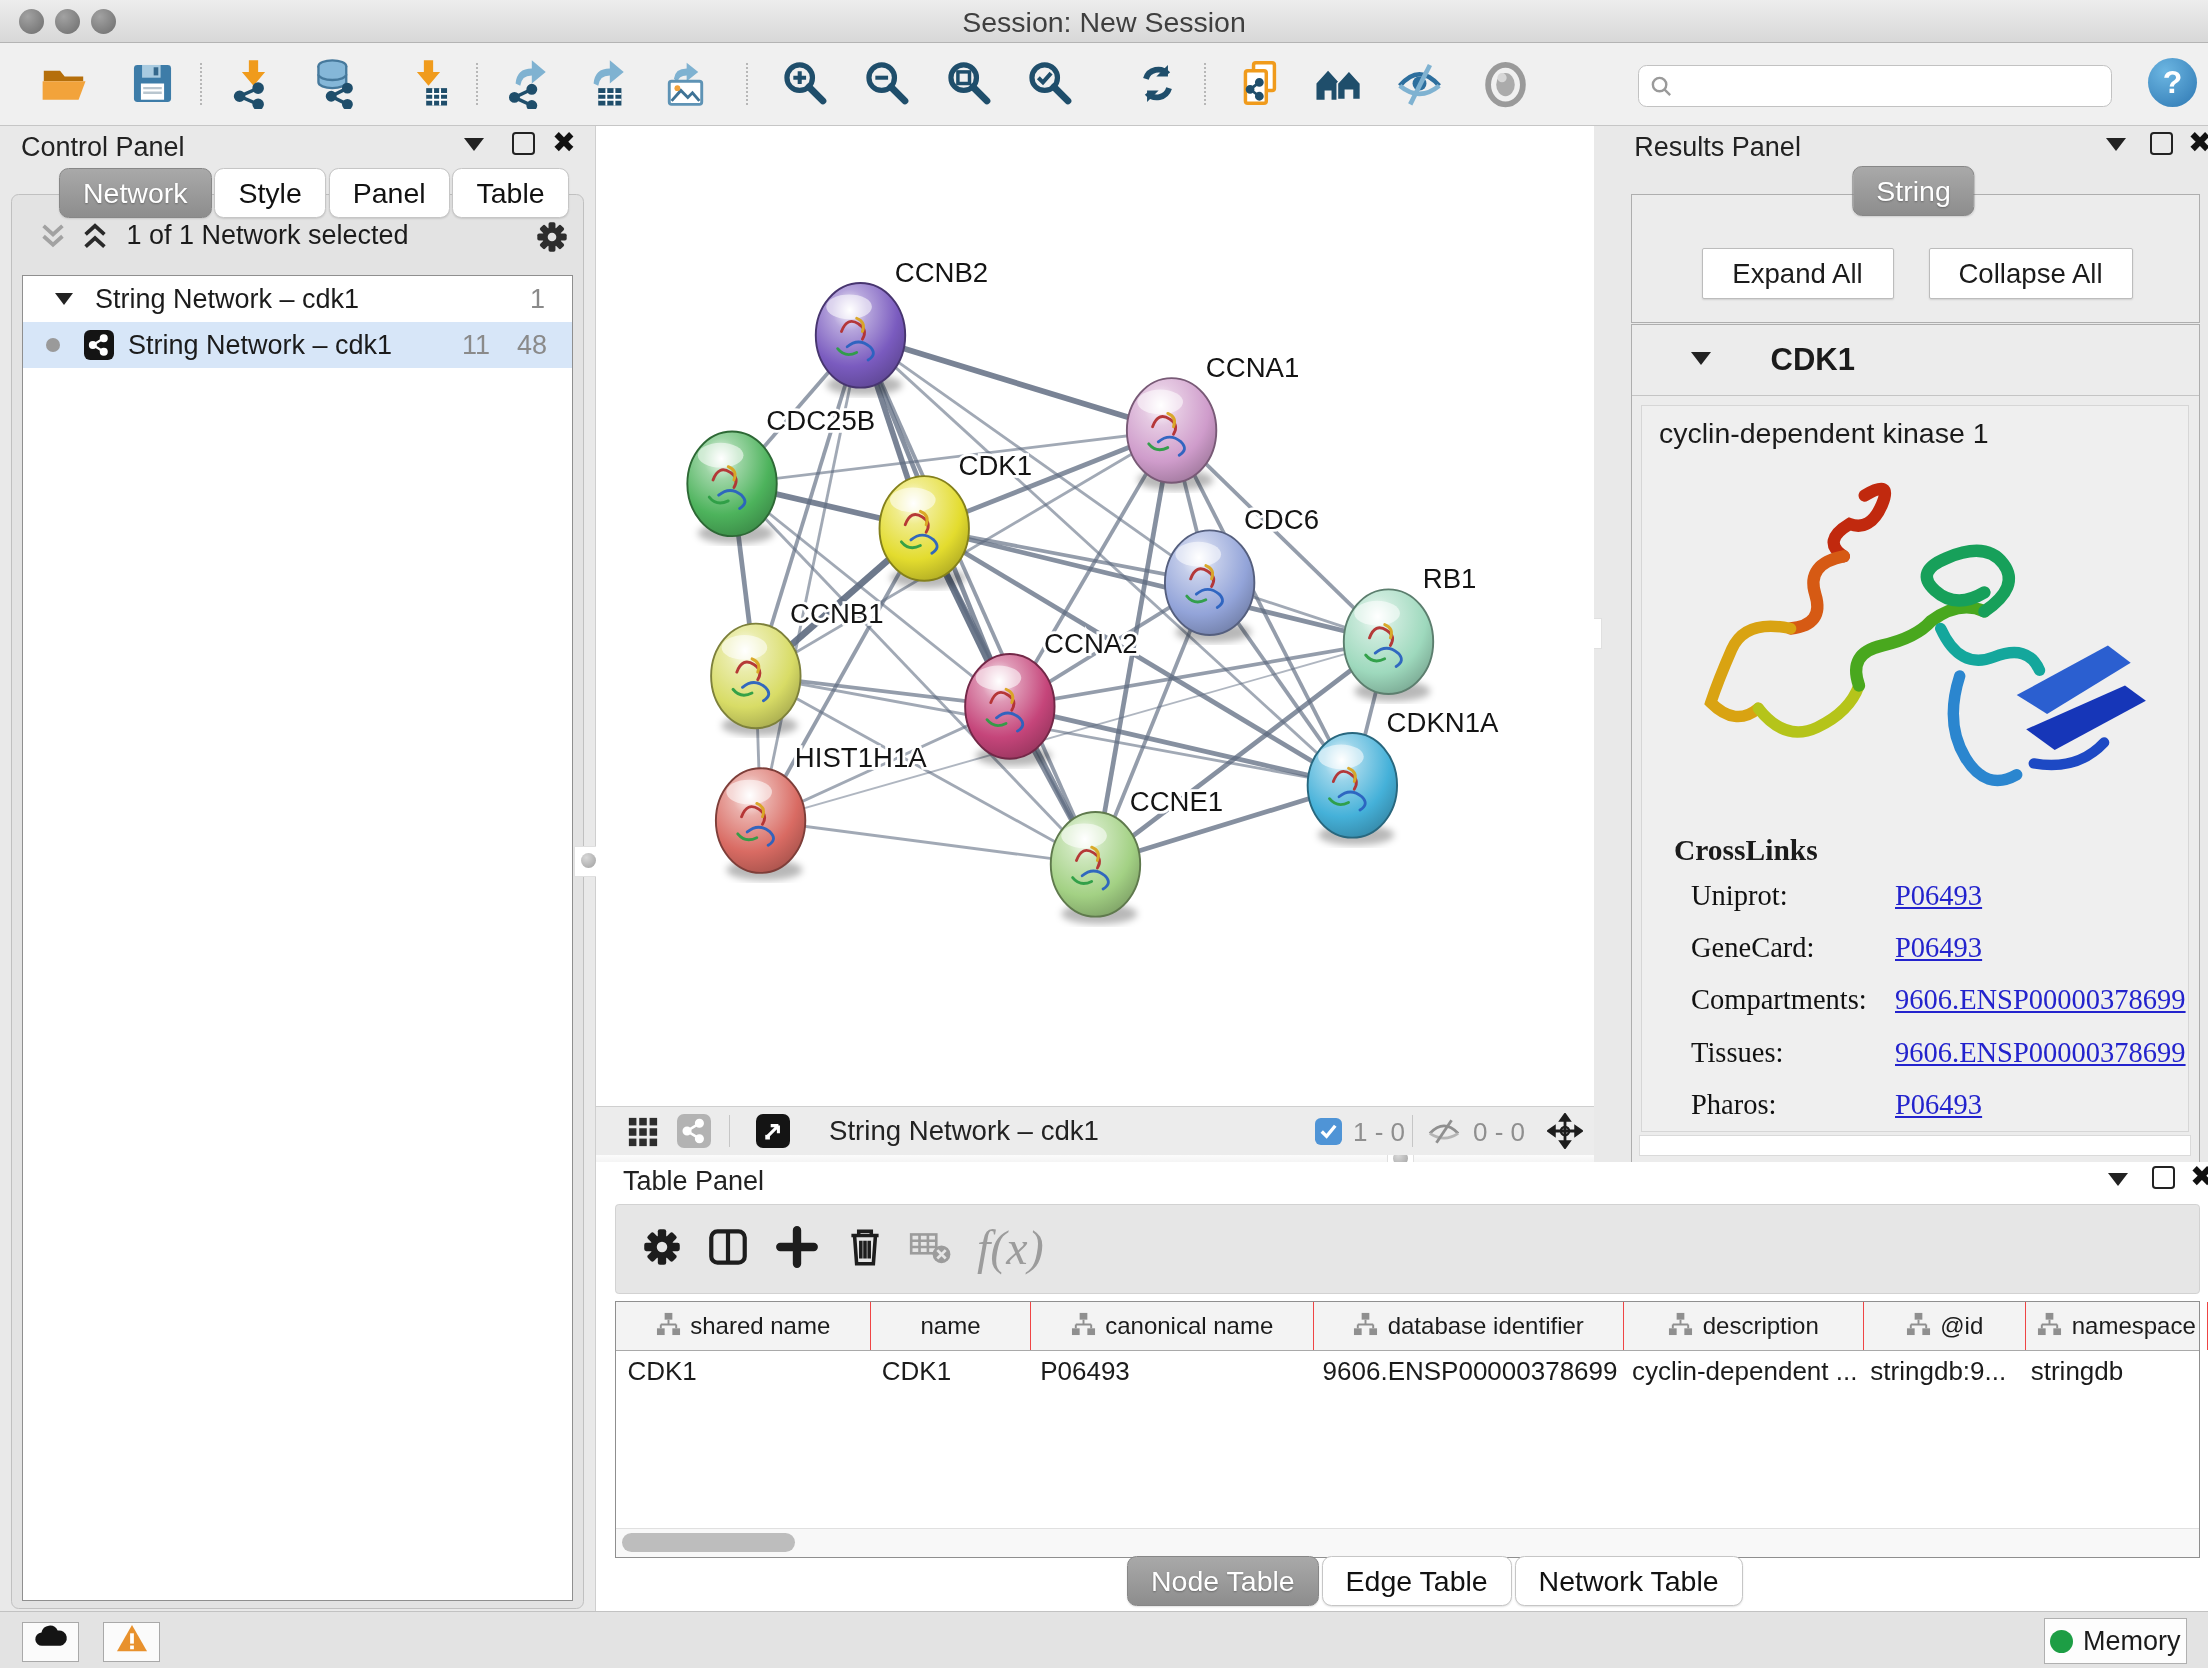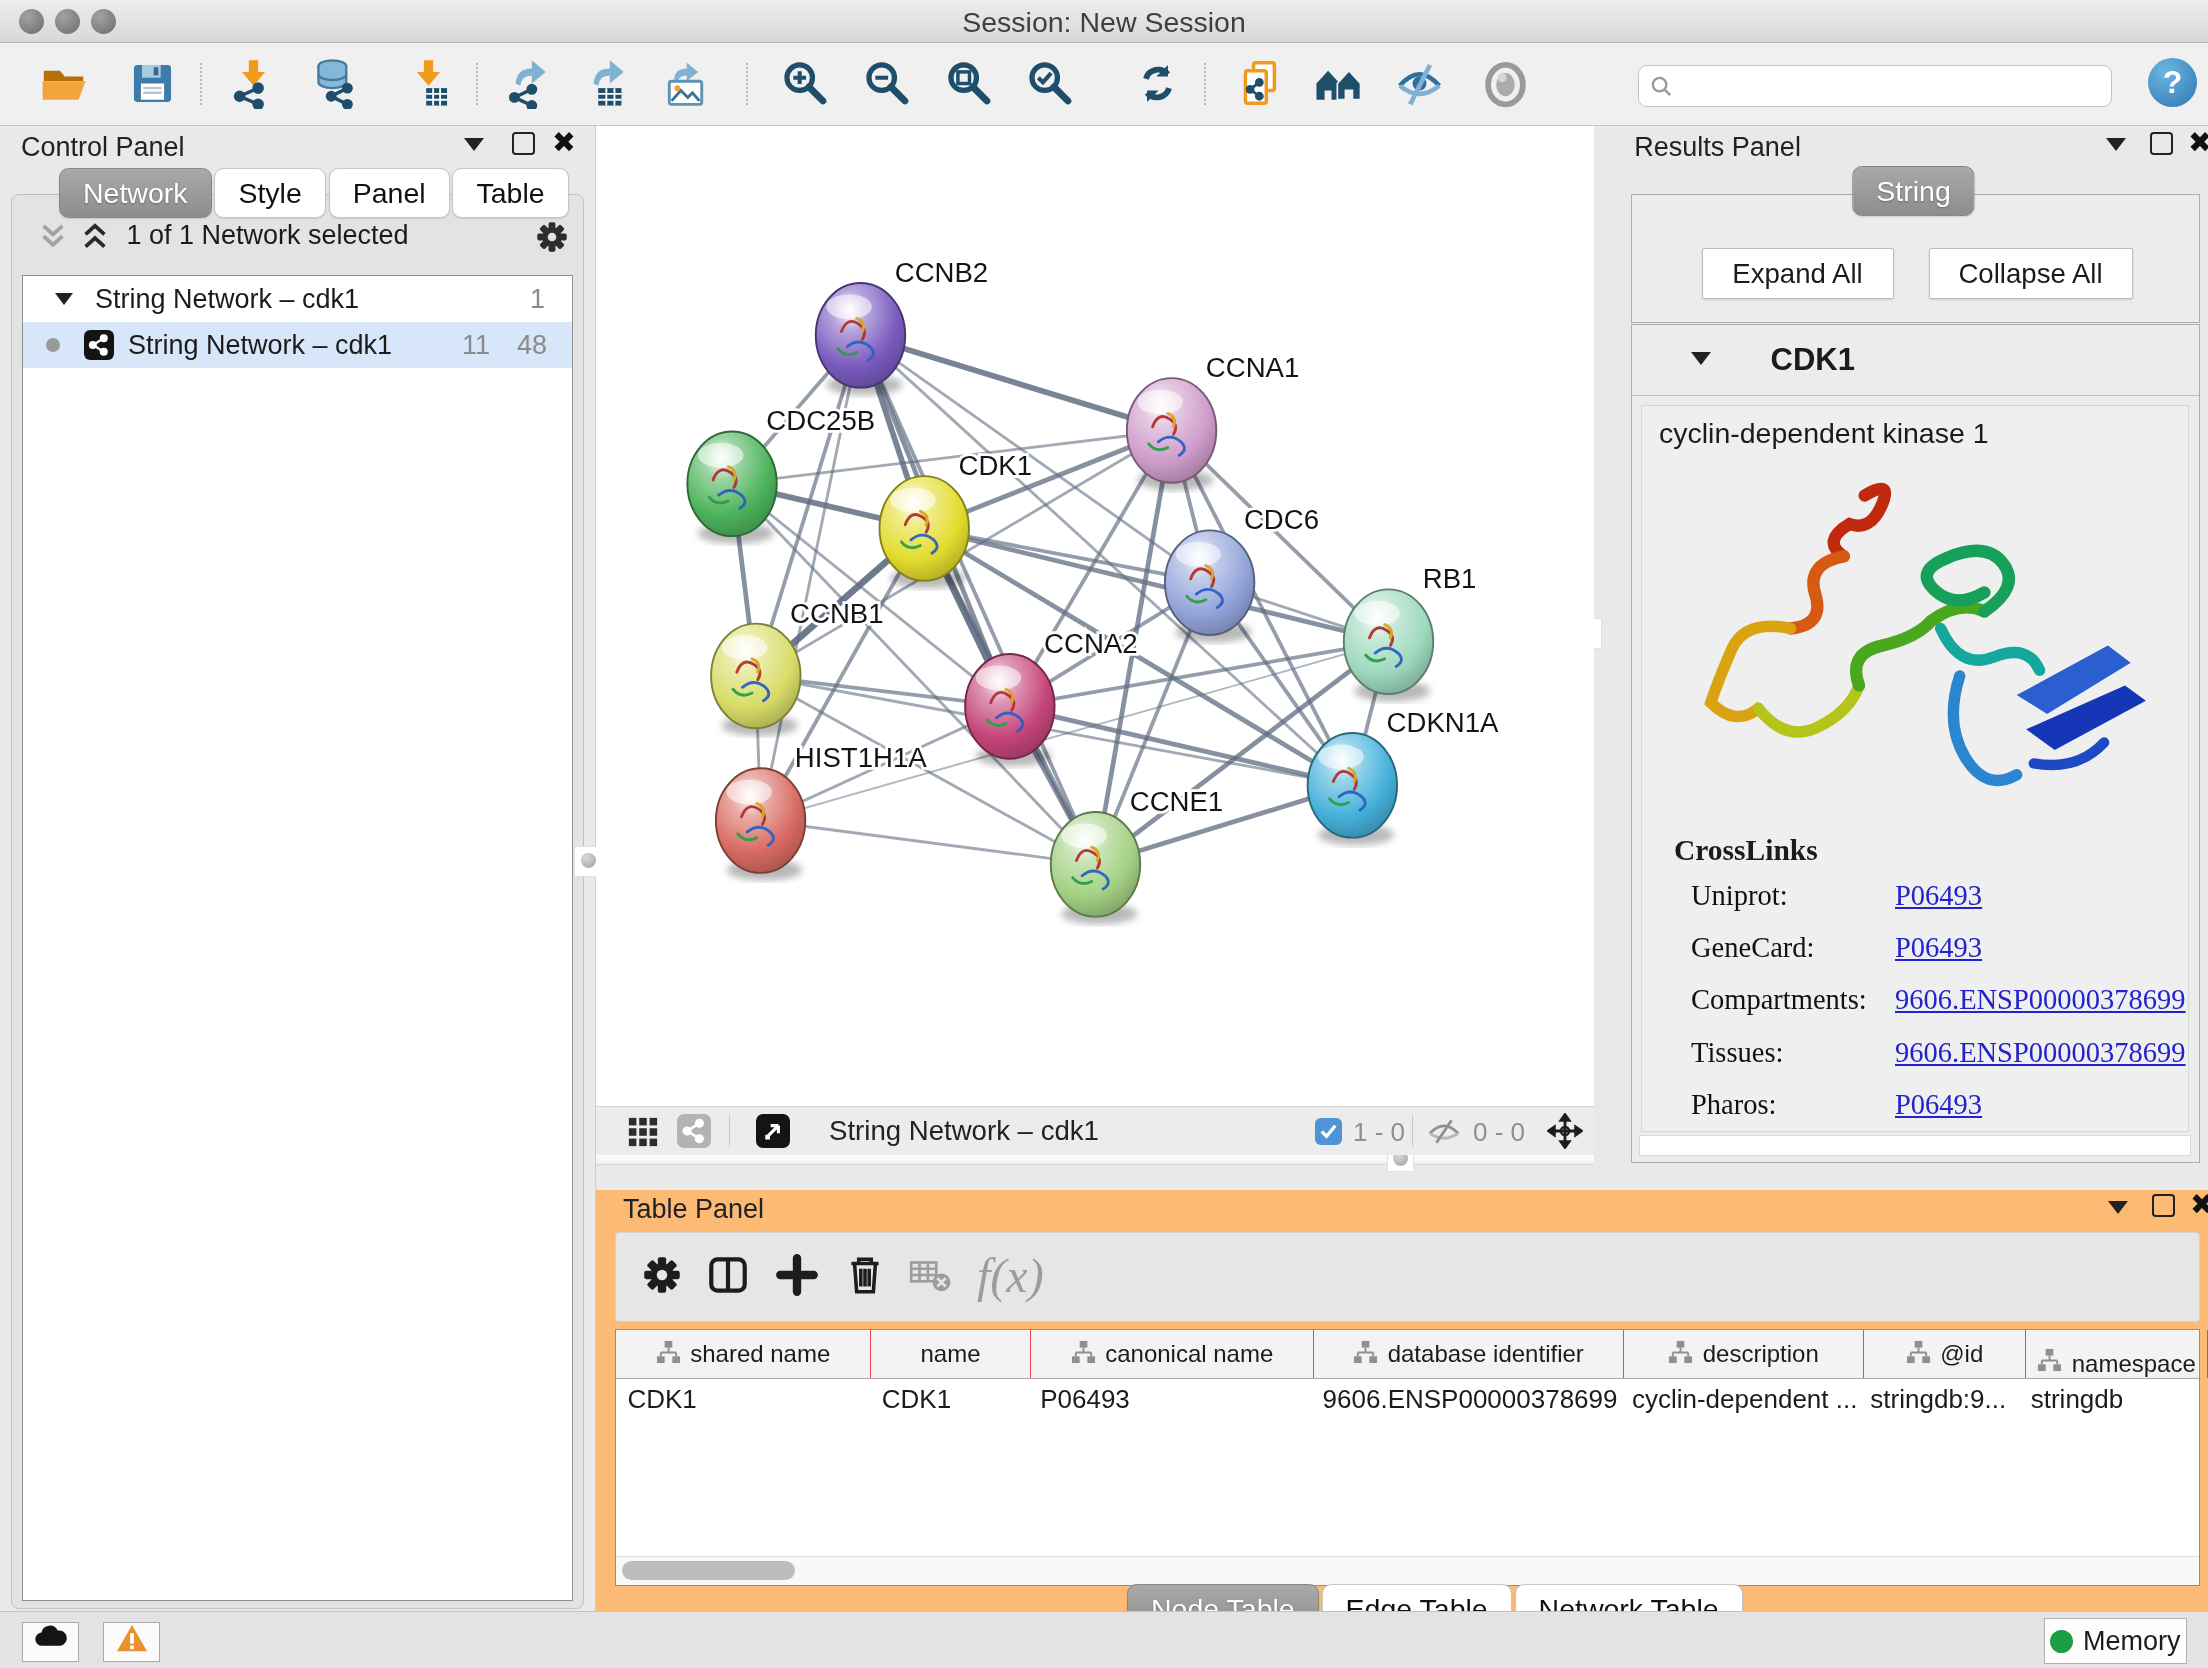--- a/index.html
+++ b/index.html
@@ -79,21 +79,21 @@
   .rdesc{position:absolute;left:17px;top:11.4px;font-size:28.5px;}
   .xheading{position:absolute;left:32px;font-size:29.5px;font-weight:bold;
             font-family:"Liberation Serif","DejaVu Serif",serif;}
   .xrow{position:absolute;left:49px;right:9.5px;height:44px;font-size:28.5px;
         font-family:"Liberation Serif","DejaVu Serif",serif;}
   .xrow .lbl{position:absolute;left:0;color:#111;}
   .xrow a{position:absolute;left:204px;color:#2323cd;text-decoration:underline;}
   .rscroll{position:absolute;left:7.6px;right:7.6px;bottom:5.7px;height:19px;background:#fff;
            border:1px solid #dadada;}
   
-  #tablepanel{position:absolute;left:596px;top:1162px;width:1612px;height:450px;background:#fdba74;margin-top:28px;}
+  #tablepanel{position:absolute;left:596px;top:1162px;width:1612px;height:450px;background:#ffffff;}
   .ttoolbar{position:absolute;left:19px;right:7.6px;top:42px;height:88px;background:#e6e6e6;
             border:1px solid #d2d2d2;border-radius:3.8px;}
   .ticon{position:absolute;top:19px;width:46px;height:46px;}
   .fx{position:absolute;left:361px;top:15px;font-size:48px;color:#9c9c9c;font-style:italic;
       font-family:"Liberation Serif","DejaVu Serif",serif;}
   .tbl{position:absolute;left:19px;right:7.6px;top:139px;height:255px;background:#fff;
        border:1.9px solid #8f8f8f;}
   .thead{position:absolute;left:0;right:0;top:0;height:48px;background:#f3f3f3;
          border-bottom:1.9px solid #a9a9a9;display:flex;}
   .th{display:flex;align-items:center;justify-content:center;gap:9.5px;font-size:24px;
@@ -797,21 +797,21 @@
             <span><svg width="25" height="25" viewBox="0 0 26 26">
                 <g fill="#8f8f8f">
                   <rect x="9" y="2" width="8" height="7"></rect>
                   <rect x="1" y="18" width="8" height="7"></rect>
                   <rect x="17" y="18" width="8" height="7"></rect>
                 </g>
                 <path d="M13 9v5M5 14h16M5 14v4M21 14v4" stroke="#8f8f8f" stroke-width="2" fill="none"></path>
               </svg></span>
             <span>@id</span>
           </div>
-          <div class="th" style="width: 181px; align-items: flex-end;">
+          <div class="th" style="width: 181px;">
             <span><svg width="25" height="25" viewBox="0 0 26 26">
                 <g fill="#8f8f8f">
                   <rect x="9" y="2" width="8" height="7"></rect>
                   <rect x="1" y="18" width="8" height="7"></rect>
                   <rect x="17" y="18" width="8" height="7"></rect>
                 </g>
                 <path d="M13 9v5M5 14h16M5 14v4M21 14v4" stroke="#8f8f8f" stroke-width="2" fill="none"></path>
               </svg></span>
             <span>namespace</span>
           </div>

